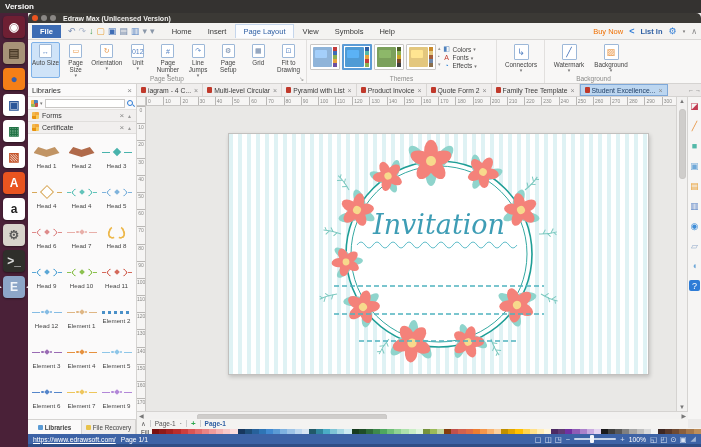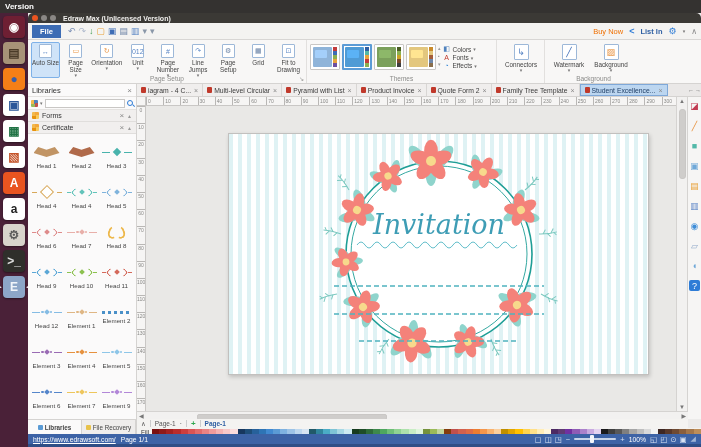--- a/index.html
+++ b/index.html
@@ -259,20 +259,34 @@
 
       <span class="qat-ic" style="color: rgb(62, 109, 181);">▣</span>
 
       <span class="qat-ic" style="color: rgb(110, 134, 168);">▤</span>
 
       <span class="qat-ic" style="color: rgb(91, 135, 197);">▥</span>
 
       <span class="qat-ic" style="color: rgb(138, 151, 168);">▾</span>
 
       <span class="qat-ic" style="color: rgb(138, 151, 168);">▾</span>
+    </span>
+  <span class="menu-items">
+
+      <span class="menu-item">Home</span>
+
+      <span class="menu-item">Insert</span>
+
+      <span class="menu-item active">Page Layout</span>
+
+      <span class="menu-item">View</span>
+
+      <span class="menu-item">Symbols</span>
+
+      <span class="menu-item">Help</span>
     </span>
   <span id="menu-right">
     <span id="buy-now">Buy Now</span>
     <span id="share-ic">&lt;</span>
     <span id="sign-in">List In</span>
     <span id="gear">⚙</span>
     <span class="rbtn-arrow">▾</span>
     <span id="collapse-ribbon">∧</span>
   </span>
 </div>

